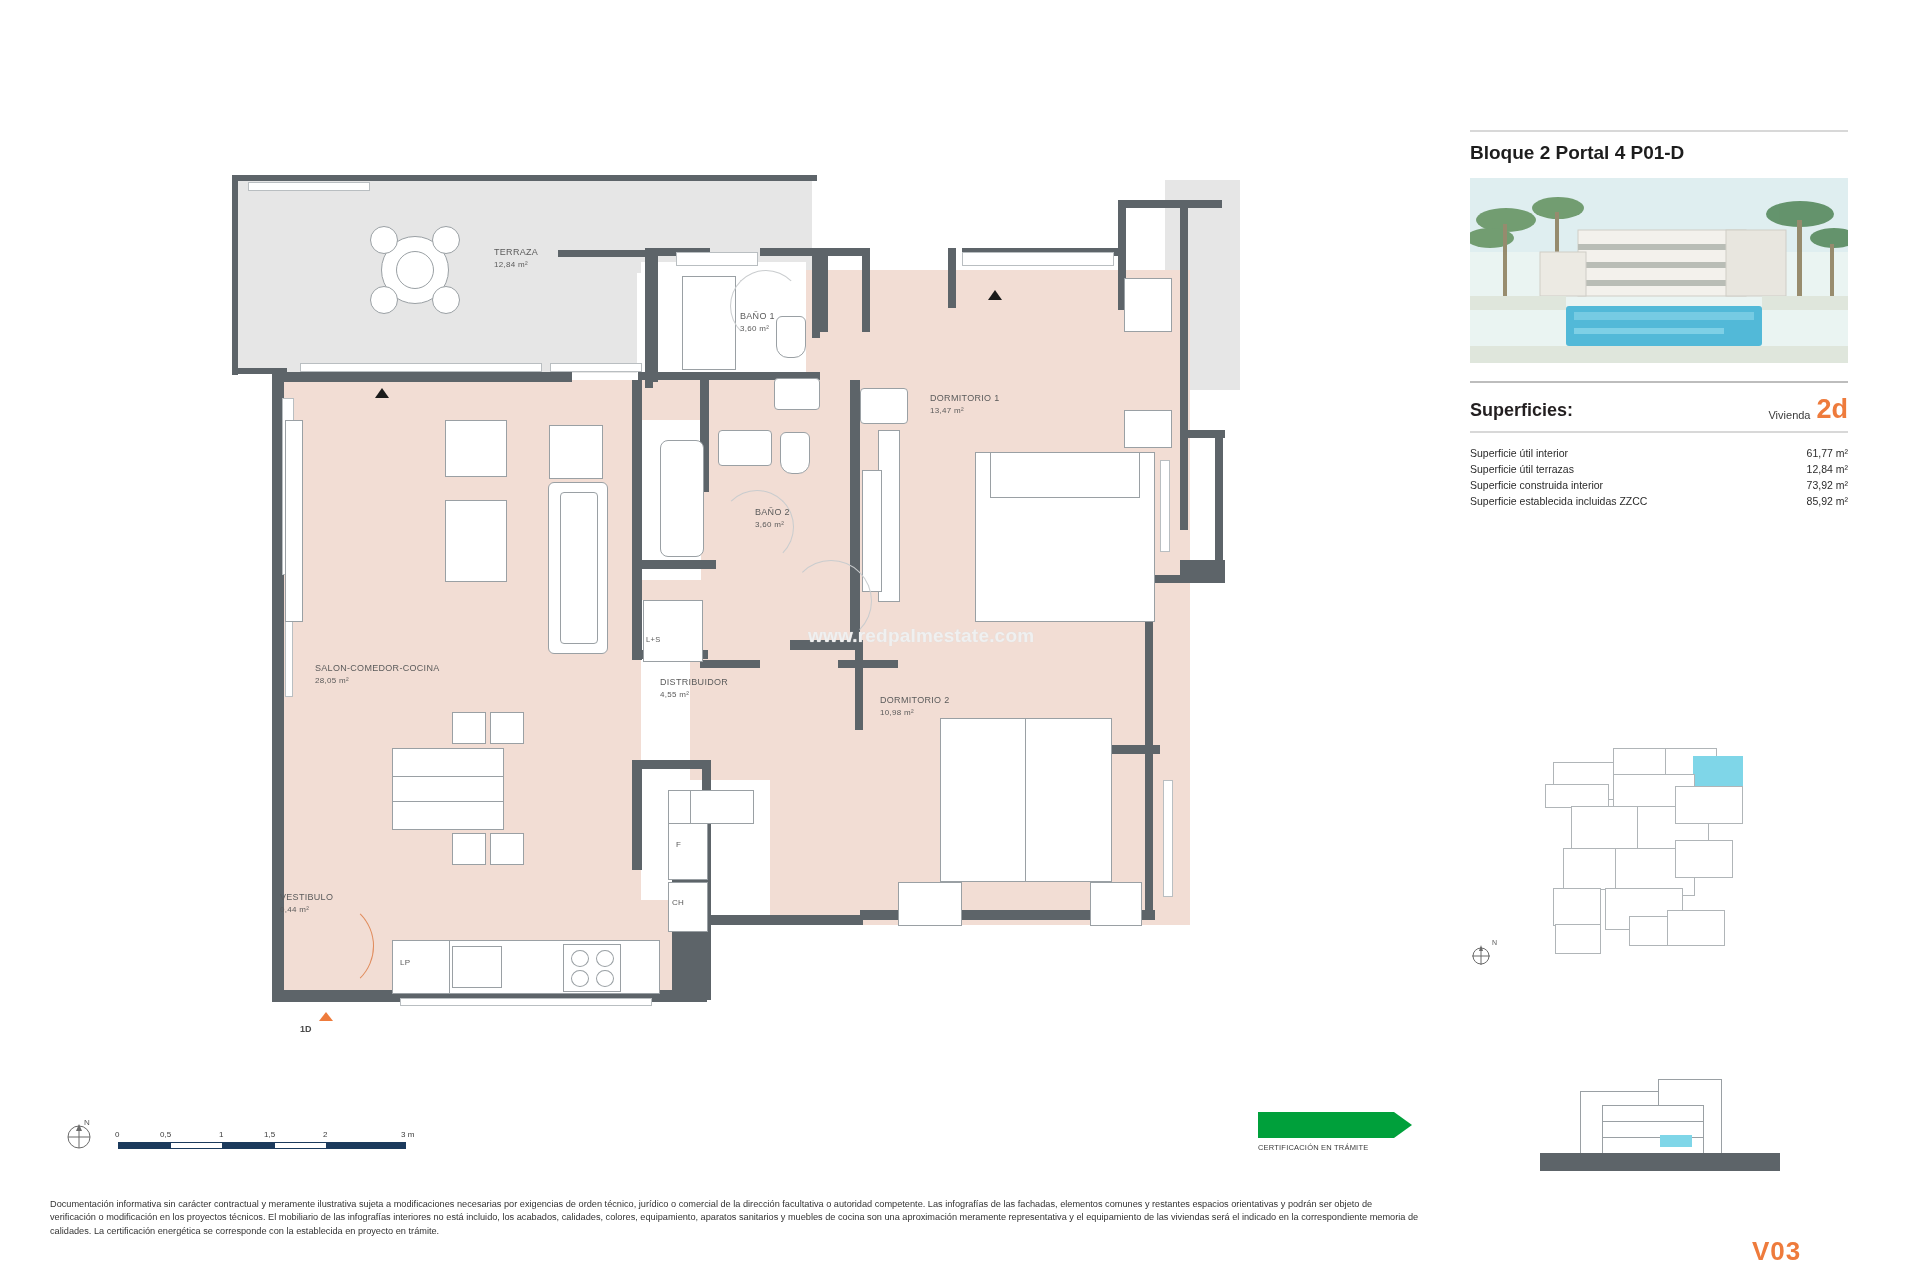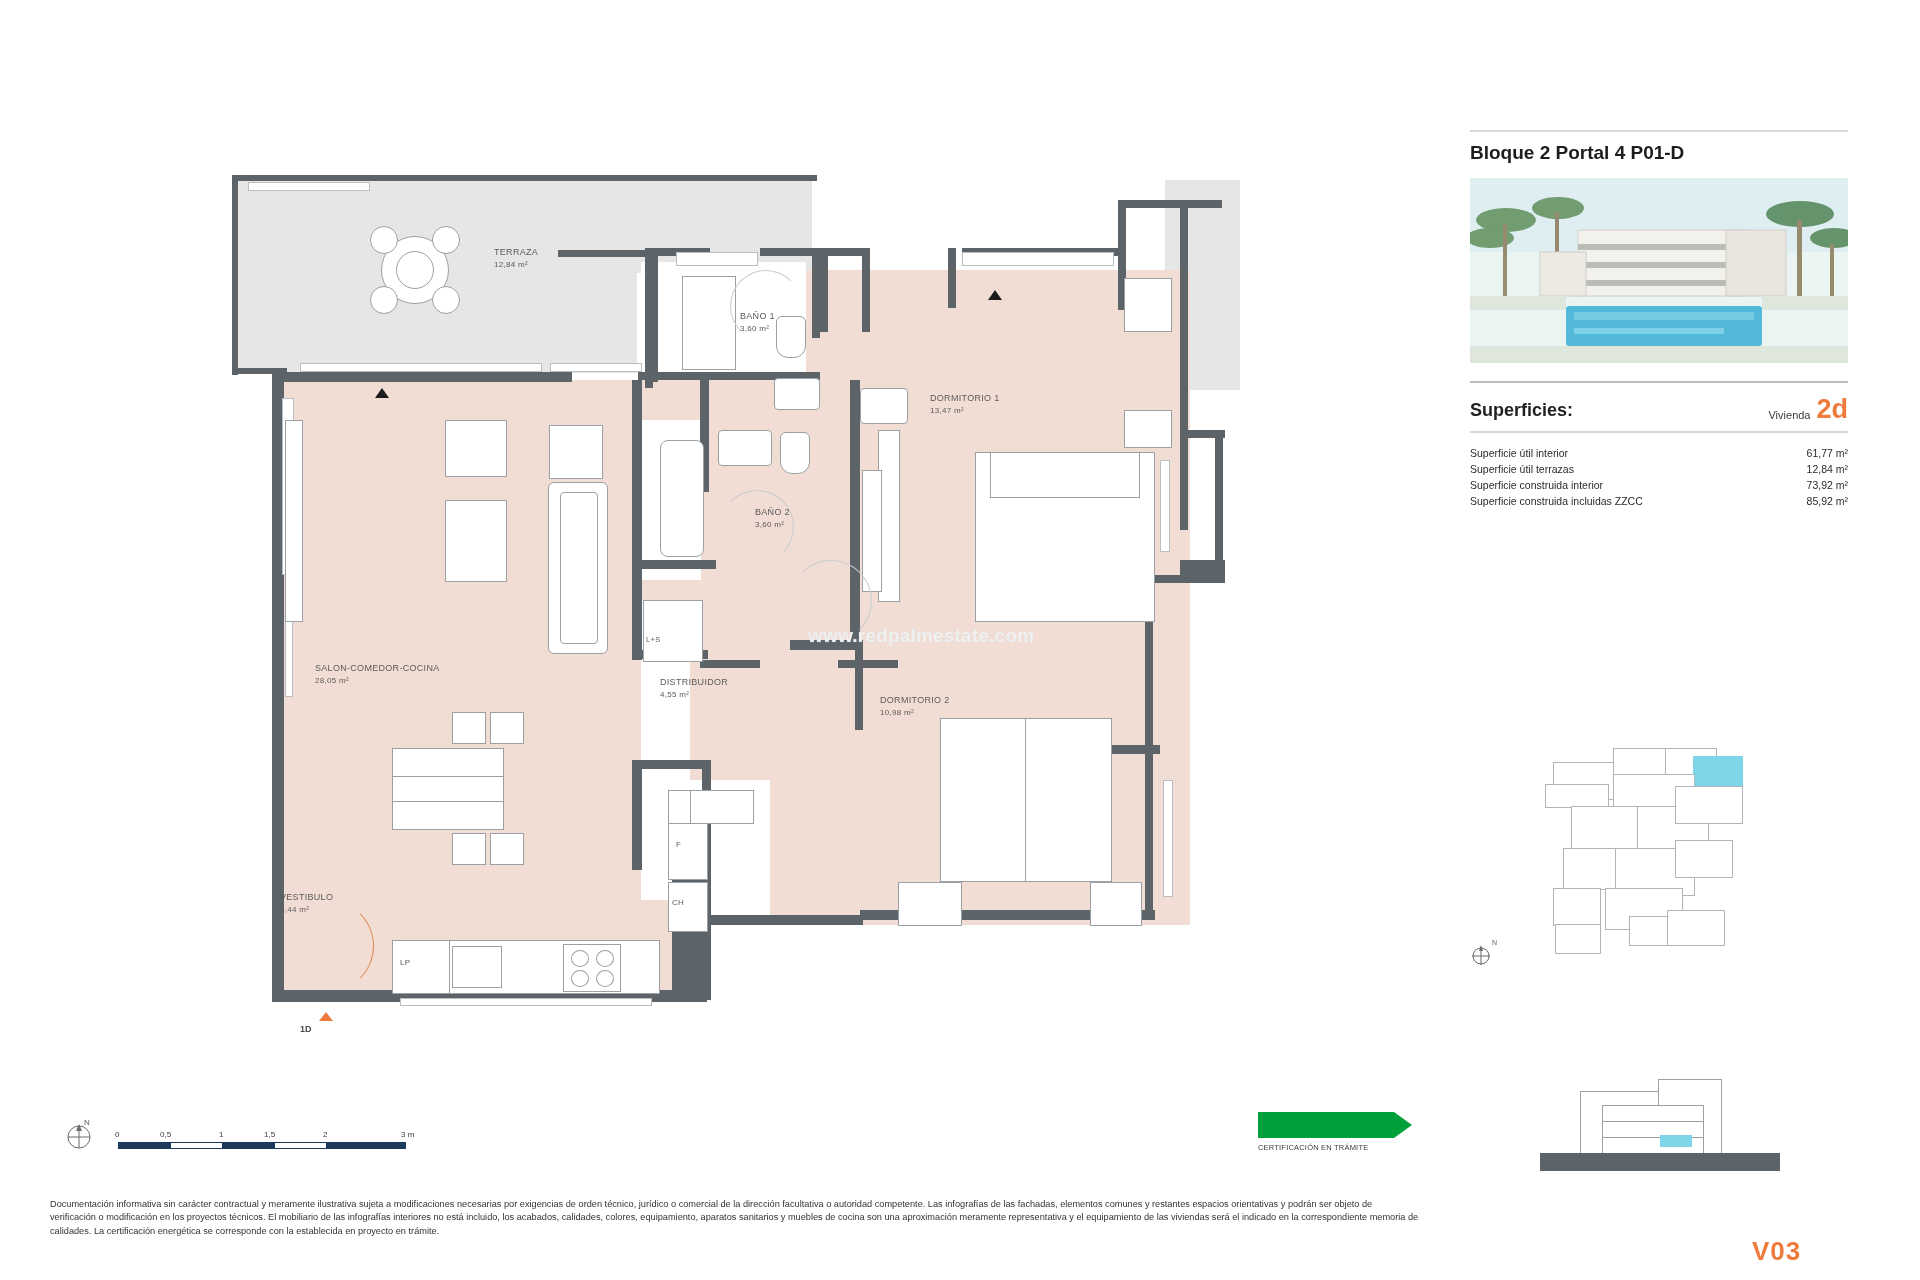--- a/index.html
+++ b/index.html
@@ -372,21 +372,21 @@
       </div>
       <div class="surf-row">
         <span>Superficie útil terrazas</span>
         <span class="v">12,84 m²</span>
       </div>
       <div class="surf-row">
         <span>Superficie construida interior</span>
         <span class="v">73,92 m²</span>
       </div>
       <div class="surf-row">
-        <span>Superficie construida incluidas ZZCC</span>
+        <span>Superficie establecida incluidas ZZCC</span>
         <span class="v">85,92 m²</span>
       </div>
     </div>
   </div>
 
   <div class="keyplan">
     <div class="kp-box" style="left:8px;top:22px;width:60px;height:36px;"></div>
     <div class="kp-box" style="left:68px;top:8px;width:52px;height:26px;"></div>
     <div class="kp-box" style="left:120px;top:8px;width:50px;height:26px;"></div>
     <div class="kp-hi" style="left:148px;top:16px;width:48px;height:30px;"></div>

